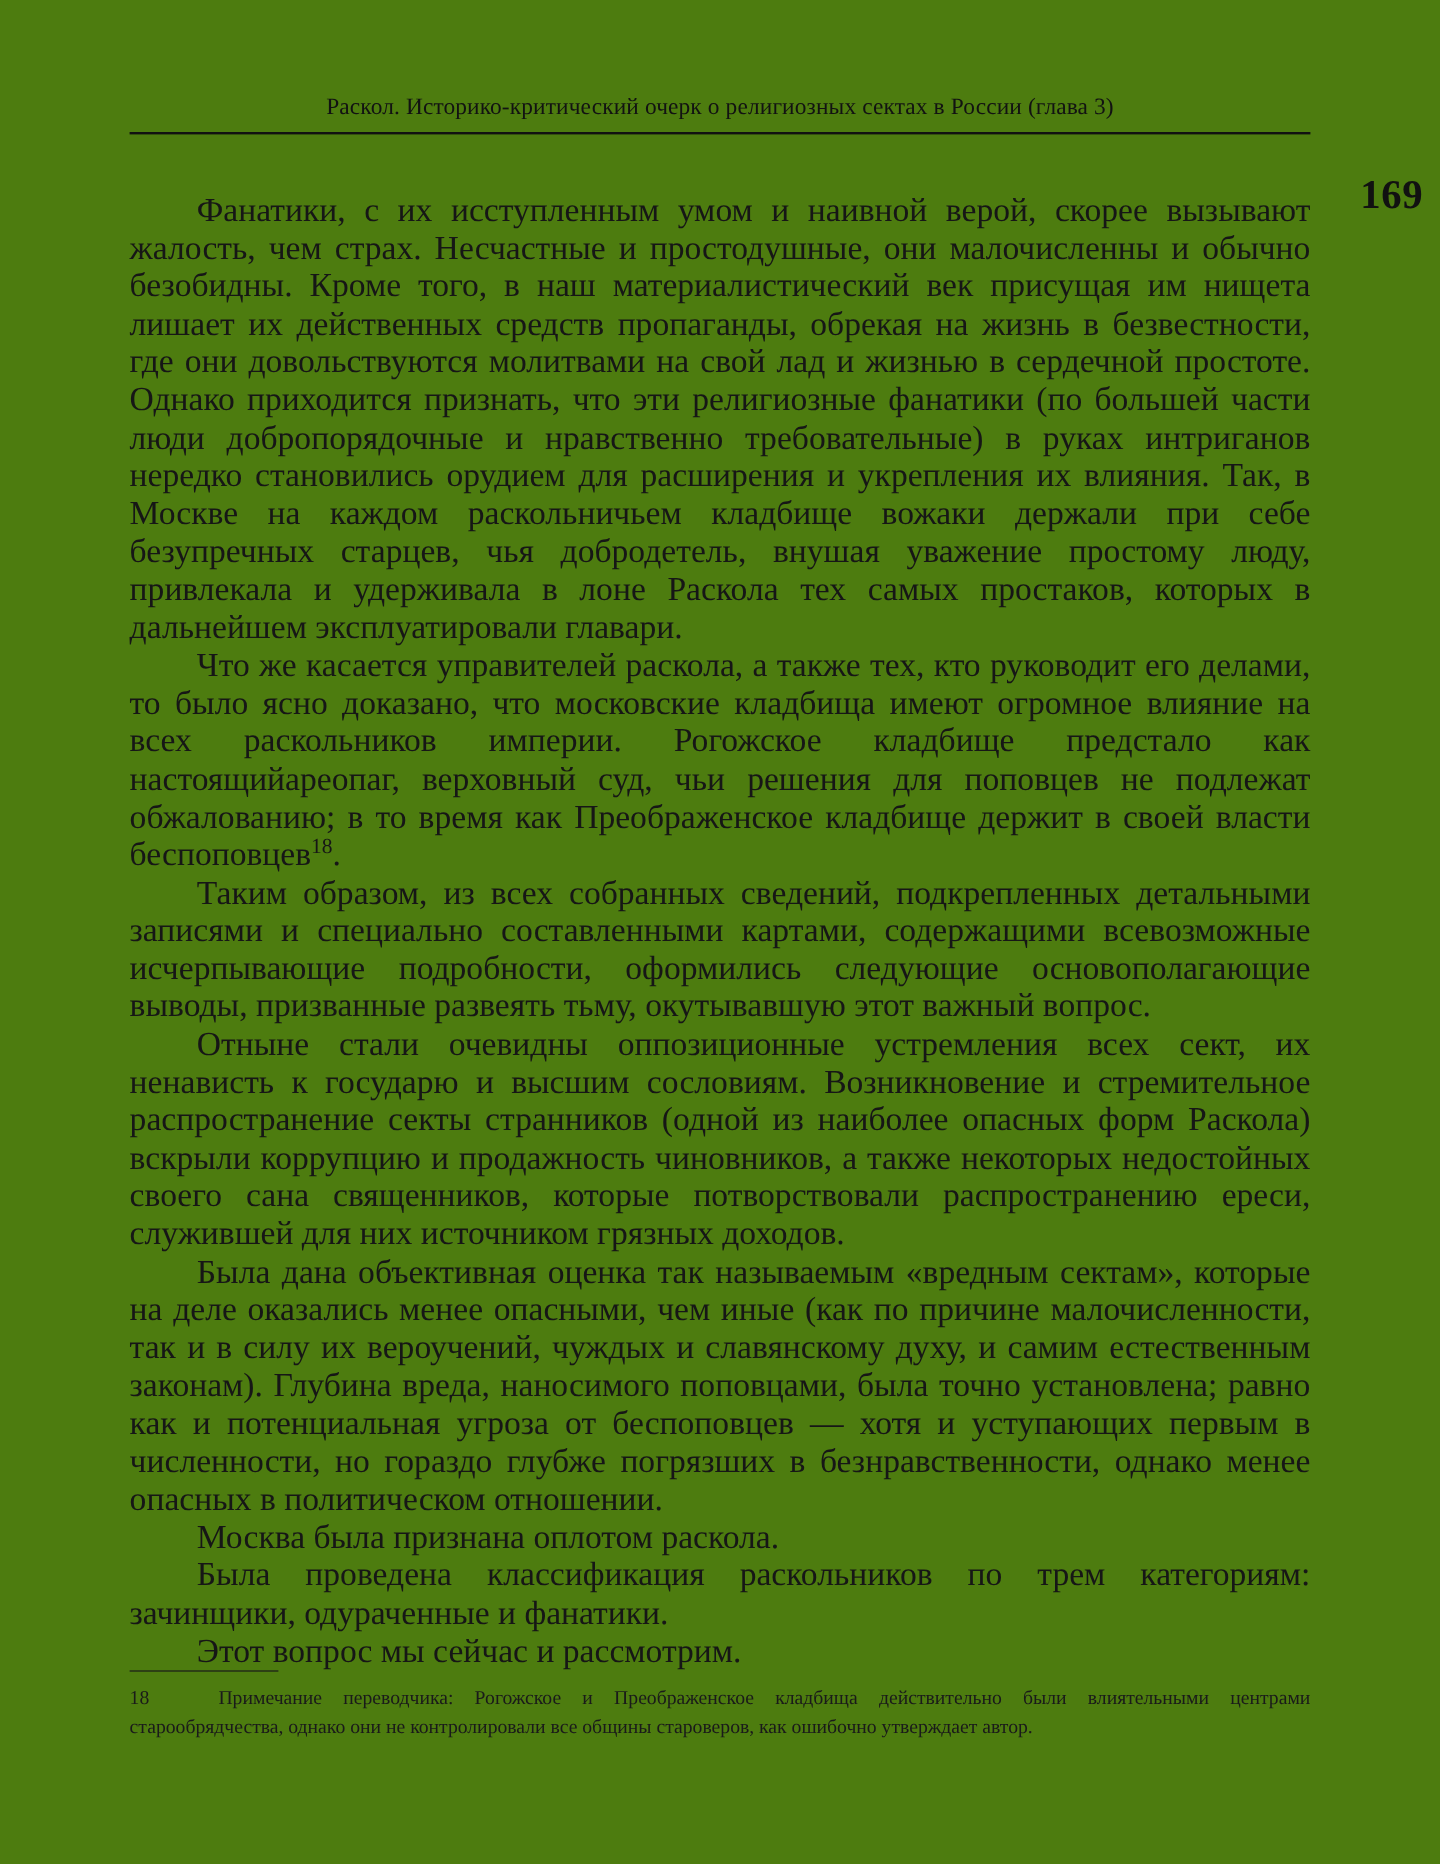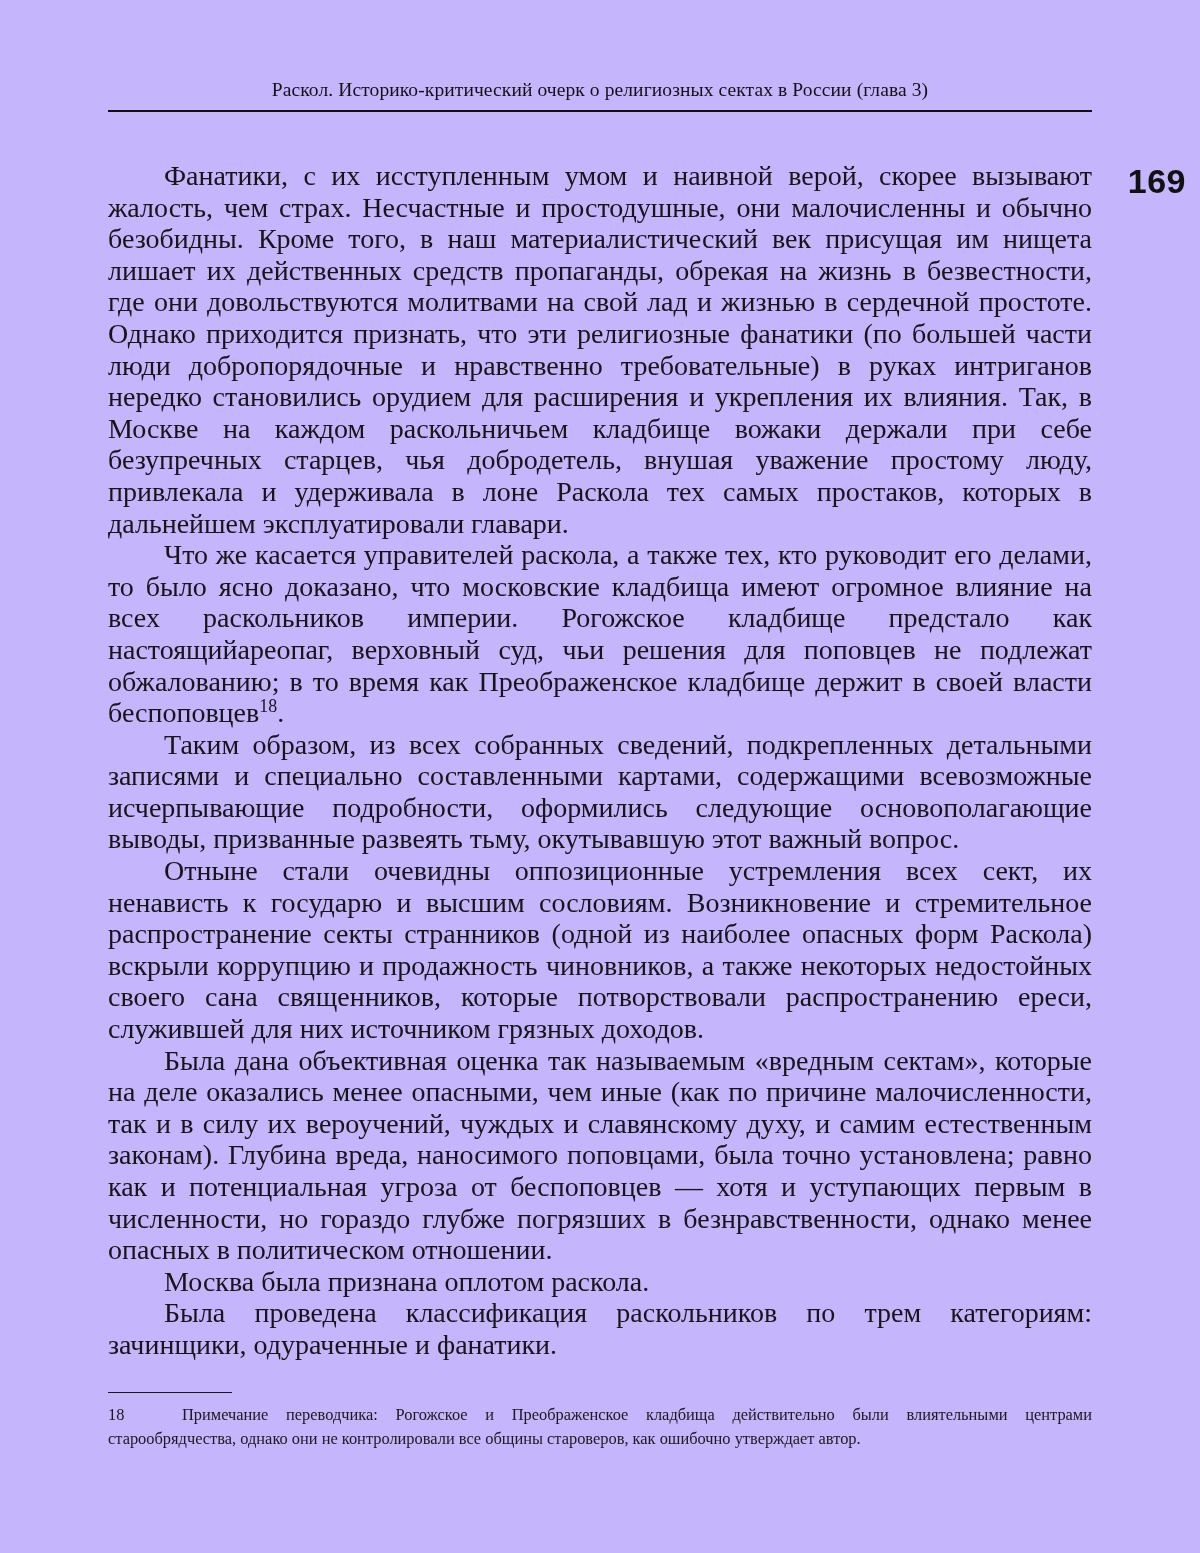--- a/index.html
+++ b/index.html
@@ -4,21 +4,21 @@
 <style>
   html, body {
     margin: 0;
     padding: 0;
     background: #ffffff;
   }
   .page {
     position: relative;
     width: 1200px;
     height: 1553px;
-    background: #c4b5fd;
+    background: #4d7c0f;
     box-sizing: border-box;
     font-family: "Liberation Serif", serif;
     color: #1a1a1a;
     overflow: hidden;
   }
   
   .header-block {
     position: absolute;
     left: 108px;
     top: 78px;
@@ -35,24 +35,24 @@
   }
   .header-rule {
     margin-top: 9px;
     border-top: 2.6px solid #111111;
     width: 100%;
   }
   
   .folio {
     position: absolute;
     right: 14px;
-    top: 162px;
+    top: 144px;
     width: 96px;
     text-align: right;
-    font-family: Liberation Sans, sans-serif;
+    font-family: Liberation Serif, serif;
     font-weight: bold;
     font-size: 34px;
     color: #111111;
     letter-spacing: 0.5px;
   }
   
   .body-col {
     position: absolute;
     left: 108px;
     top: 160px;
@@ -109,20 +109,21 @@
   <div class="folio">169</div>
 
   <div class="body-col">
     <p class="para">Фанатики, с их исступленным умом и наивной верой, скорее вызывают жалость, чем страх. Несчастные и простодушные, они малочисленны и обычно безобидны. Кроме того, в наш материалистический век присущая им нищета лишает их действенных средств пропаганды, обрекая на жизнь в безвестности, где они довольствуются молитвами на свой лад и жизнью в сердечной простоте. Однако приходится признать, что эти религиозные фанатики (по большей части люди добропорядочные и нравственно требовательные) в руках интриганов нередко становились орудием для расширения и укрепления их влияния. Так, в Москве на каждом раскольничьем кладбище вожаки держали при себе безупречных старцев, чья добродетель, внушая уважение простому люду, привлекала и удерживала в лоне Раскола тех самых простаков, которых в дальнейшем эксплуатировали главари.</p>
     <p class="para"><span>Что же касается управителей раскола, а также тех, кто руководит его делами, то было ясно доказано, что московские кладбища имеют огромное влияние на всех раскольников империи. Рогожское кладбище предстало как настоящийареопаг, верховный суд, чьи решения для поповцев не подлежат обжалованию; в то время как Преображенское кладбище держит в своей власти беспоповцев</span><sup class="fn">18</sup><span>.</span></p>
     <p class="para">Таким образом, из всех собранных сведений, подкрепленных детальными записями и специально составленными картами, содержащими всевозможные исчерпывающие подробности, оформились следующие основополагающие выводы, призванные развеять тьму, окутывавшую этот важный вопрос.</p>
     <p class="para">Отныне стали очевидны оппозиционные устремления всех сект, их ненависть к государю и высшим сословиям. Возникновение и стремительное распространение секты странников (одной из наиболее опасных форм Раскола) вскрыли коррупцию и продажность чиновников, а также некоторых недостойных своего сана священников, которые потворствовали распространению ереси, служившей для них источником грязных доходов.</p>
     <p class="para">Была дана объективная оценка так называемым «вредным сектам», которые на деле оказались менее опасными, чем иные (как по причине малочисленности, так и в силу их вероучений, чуждых и славянскому духу, и самим естественным законам). Глубина вреда, наносимого поповцами, была точно установлена; равно как и потенциальная угроза от беспоповцев — хотя и уступающих первым в численности, но гораздо глубже погрязших в безнравственности, однако менее опасных в политическом отношении.</p>
     <p class="para">Москва была признана оплотом раскола.</p>
     <p class="para">Была проведена классификация раскольников по трем категориям: зачинщики, одураченные и фанатики.</p>
+    <p class="para">Этот вопрос мы сейчас и рассмотрим.</p>
   </div>
 
   <div class="footnote-area">
     <div class="footnote-rule"></div>
     <div class="footnote"><span class="fn-num">18</span><span>Примечание переводчика: Рогожское и Преображенское кладбища действительно были влиятельными центрами старообрядчества, однако они не контролировали все общины староверов, как ошибочно утверждает автор.</span></div>
   </div>
 
 </div>
 
 </body></html>

